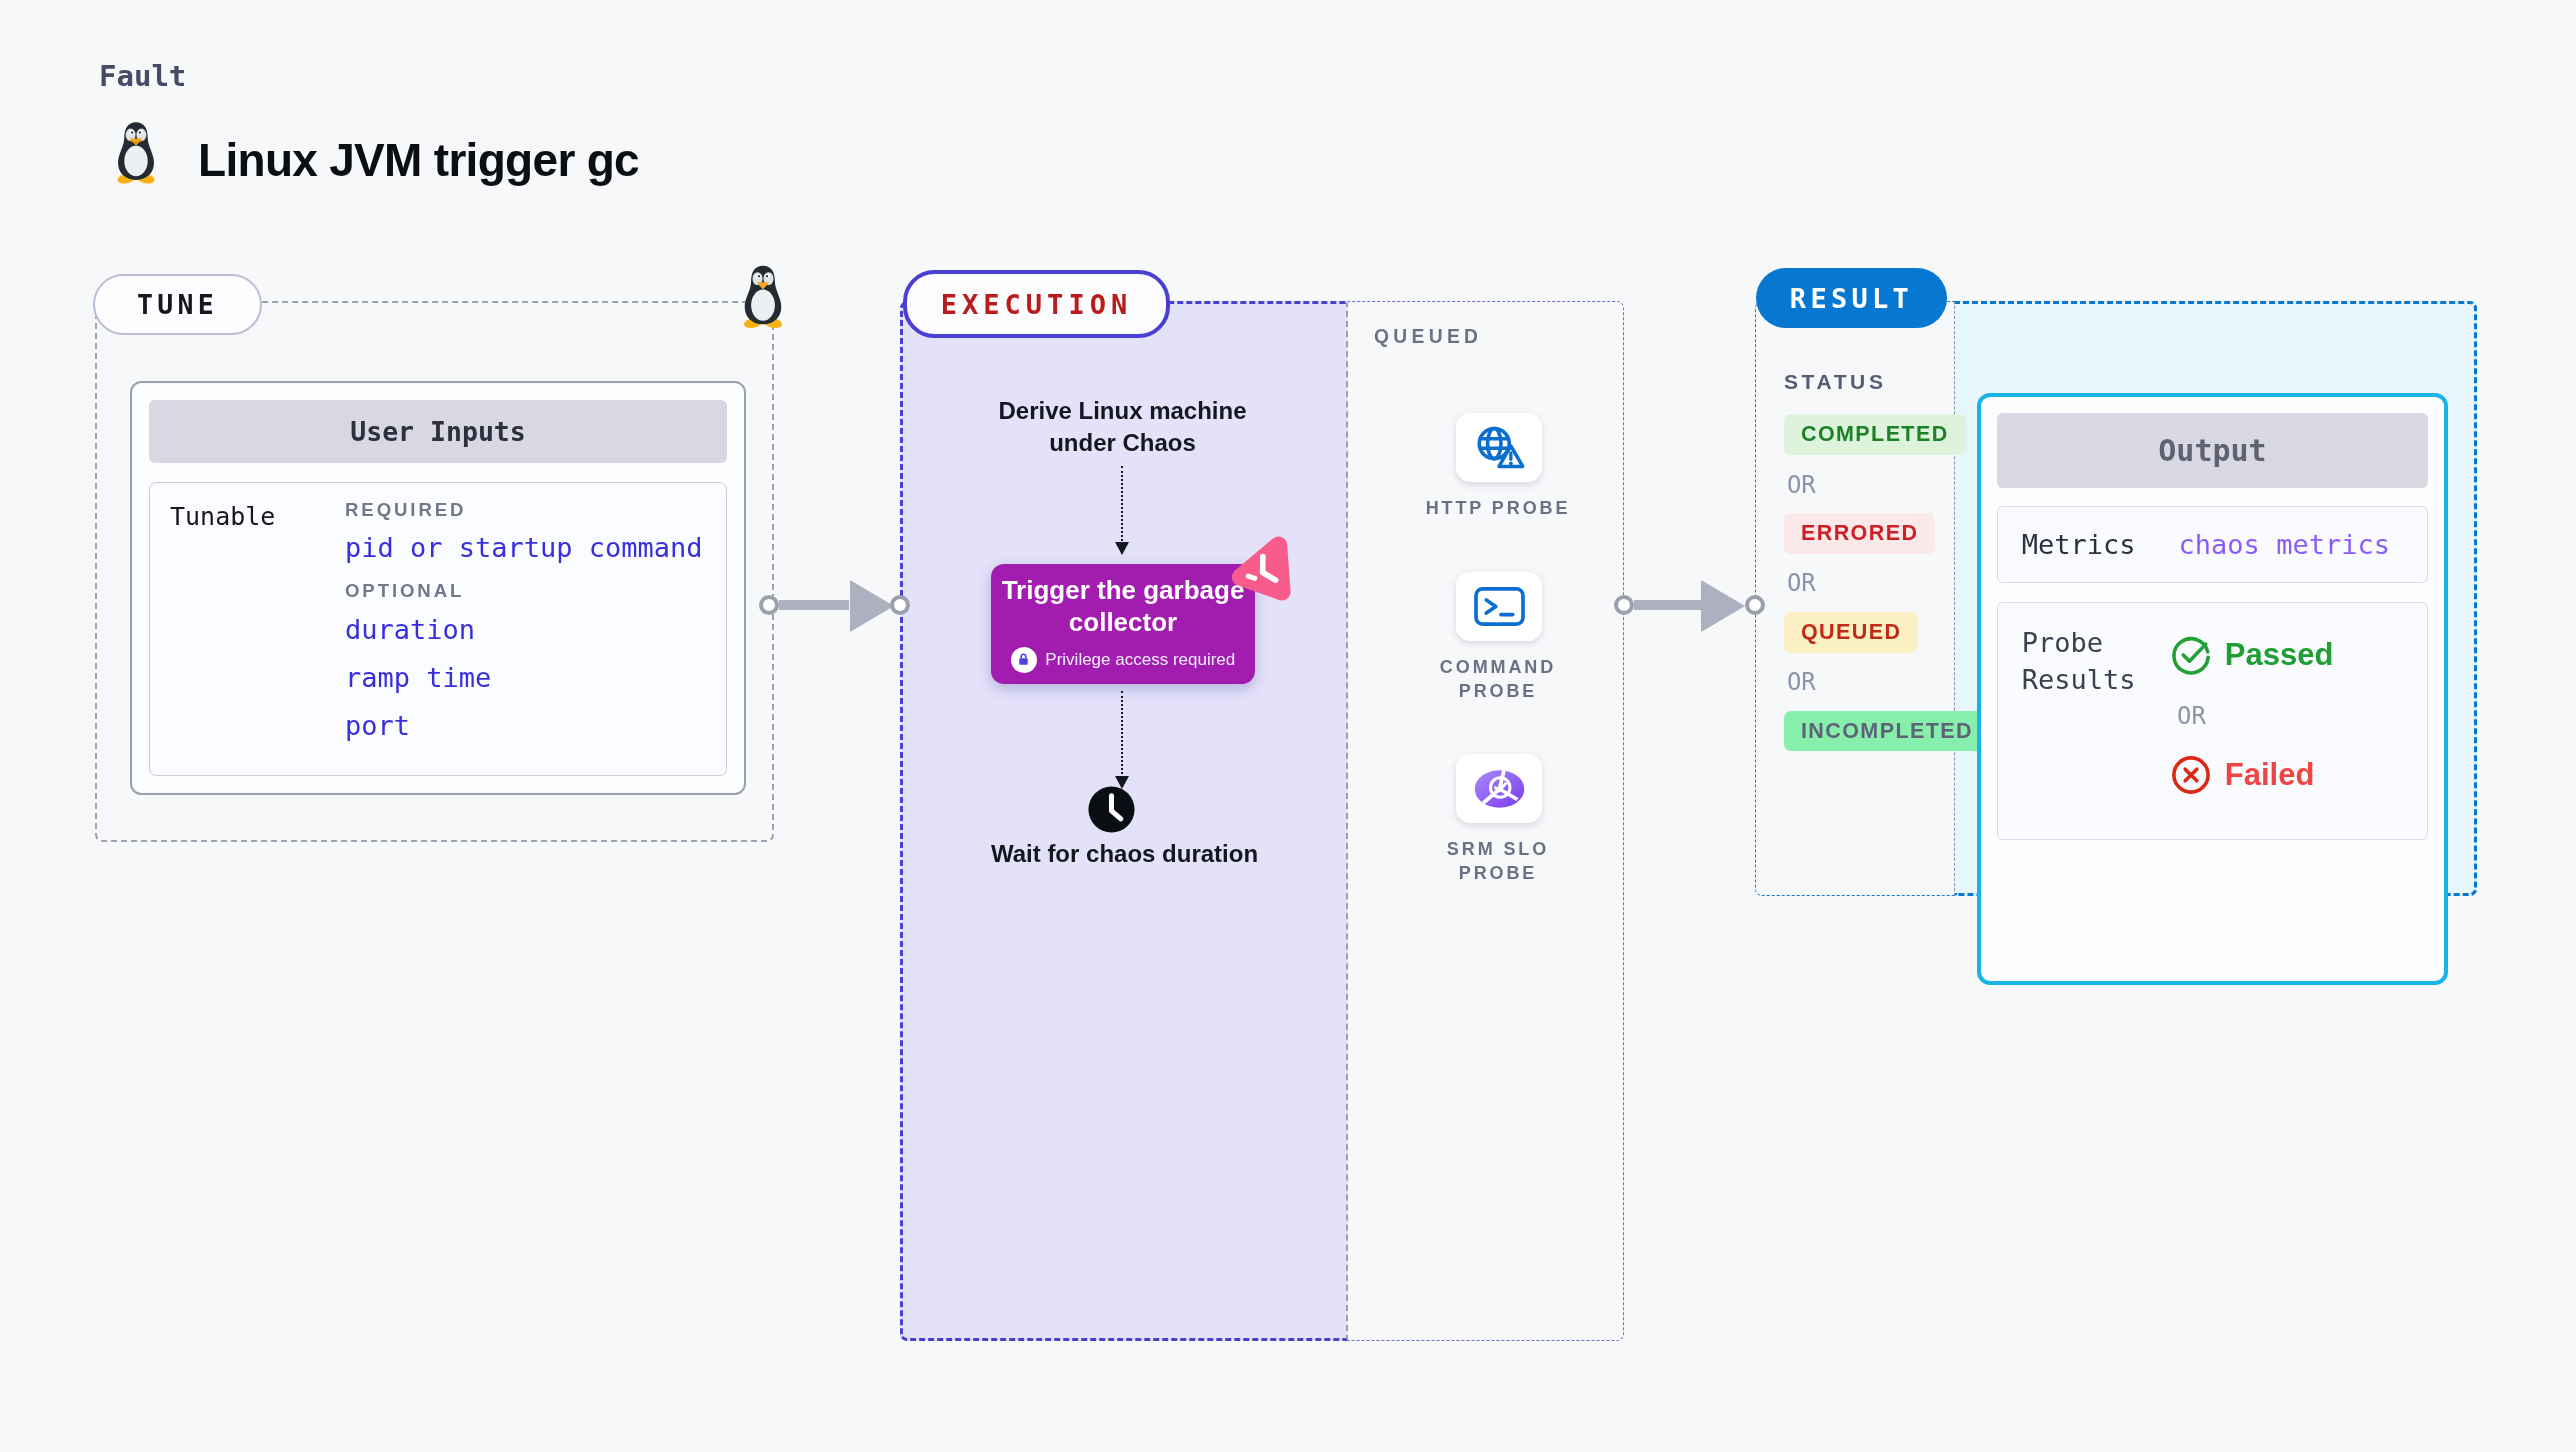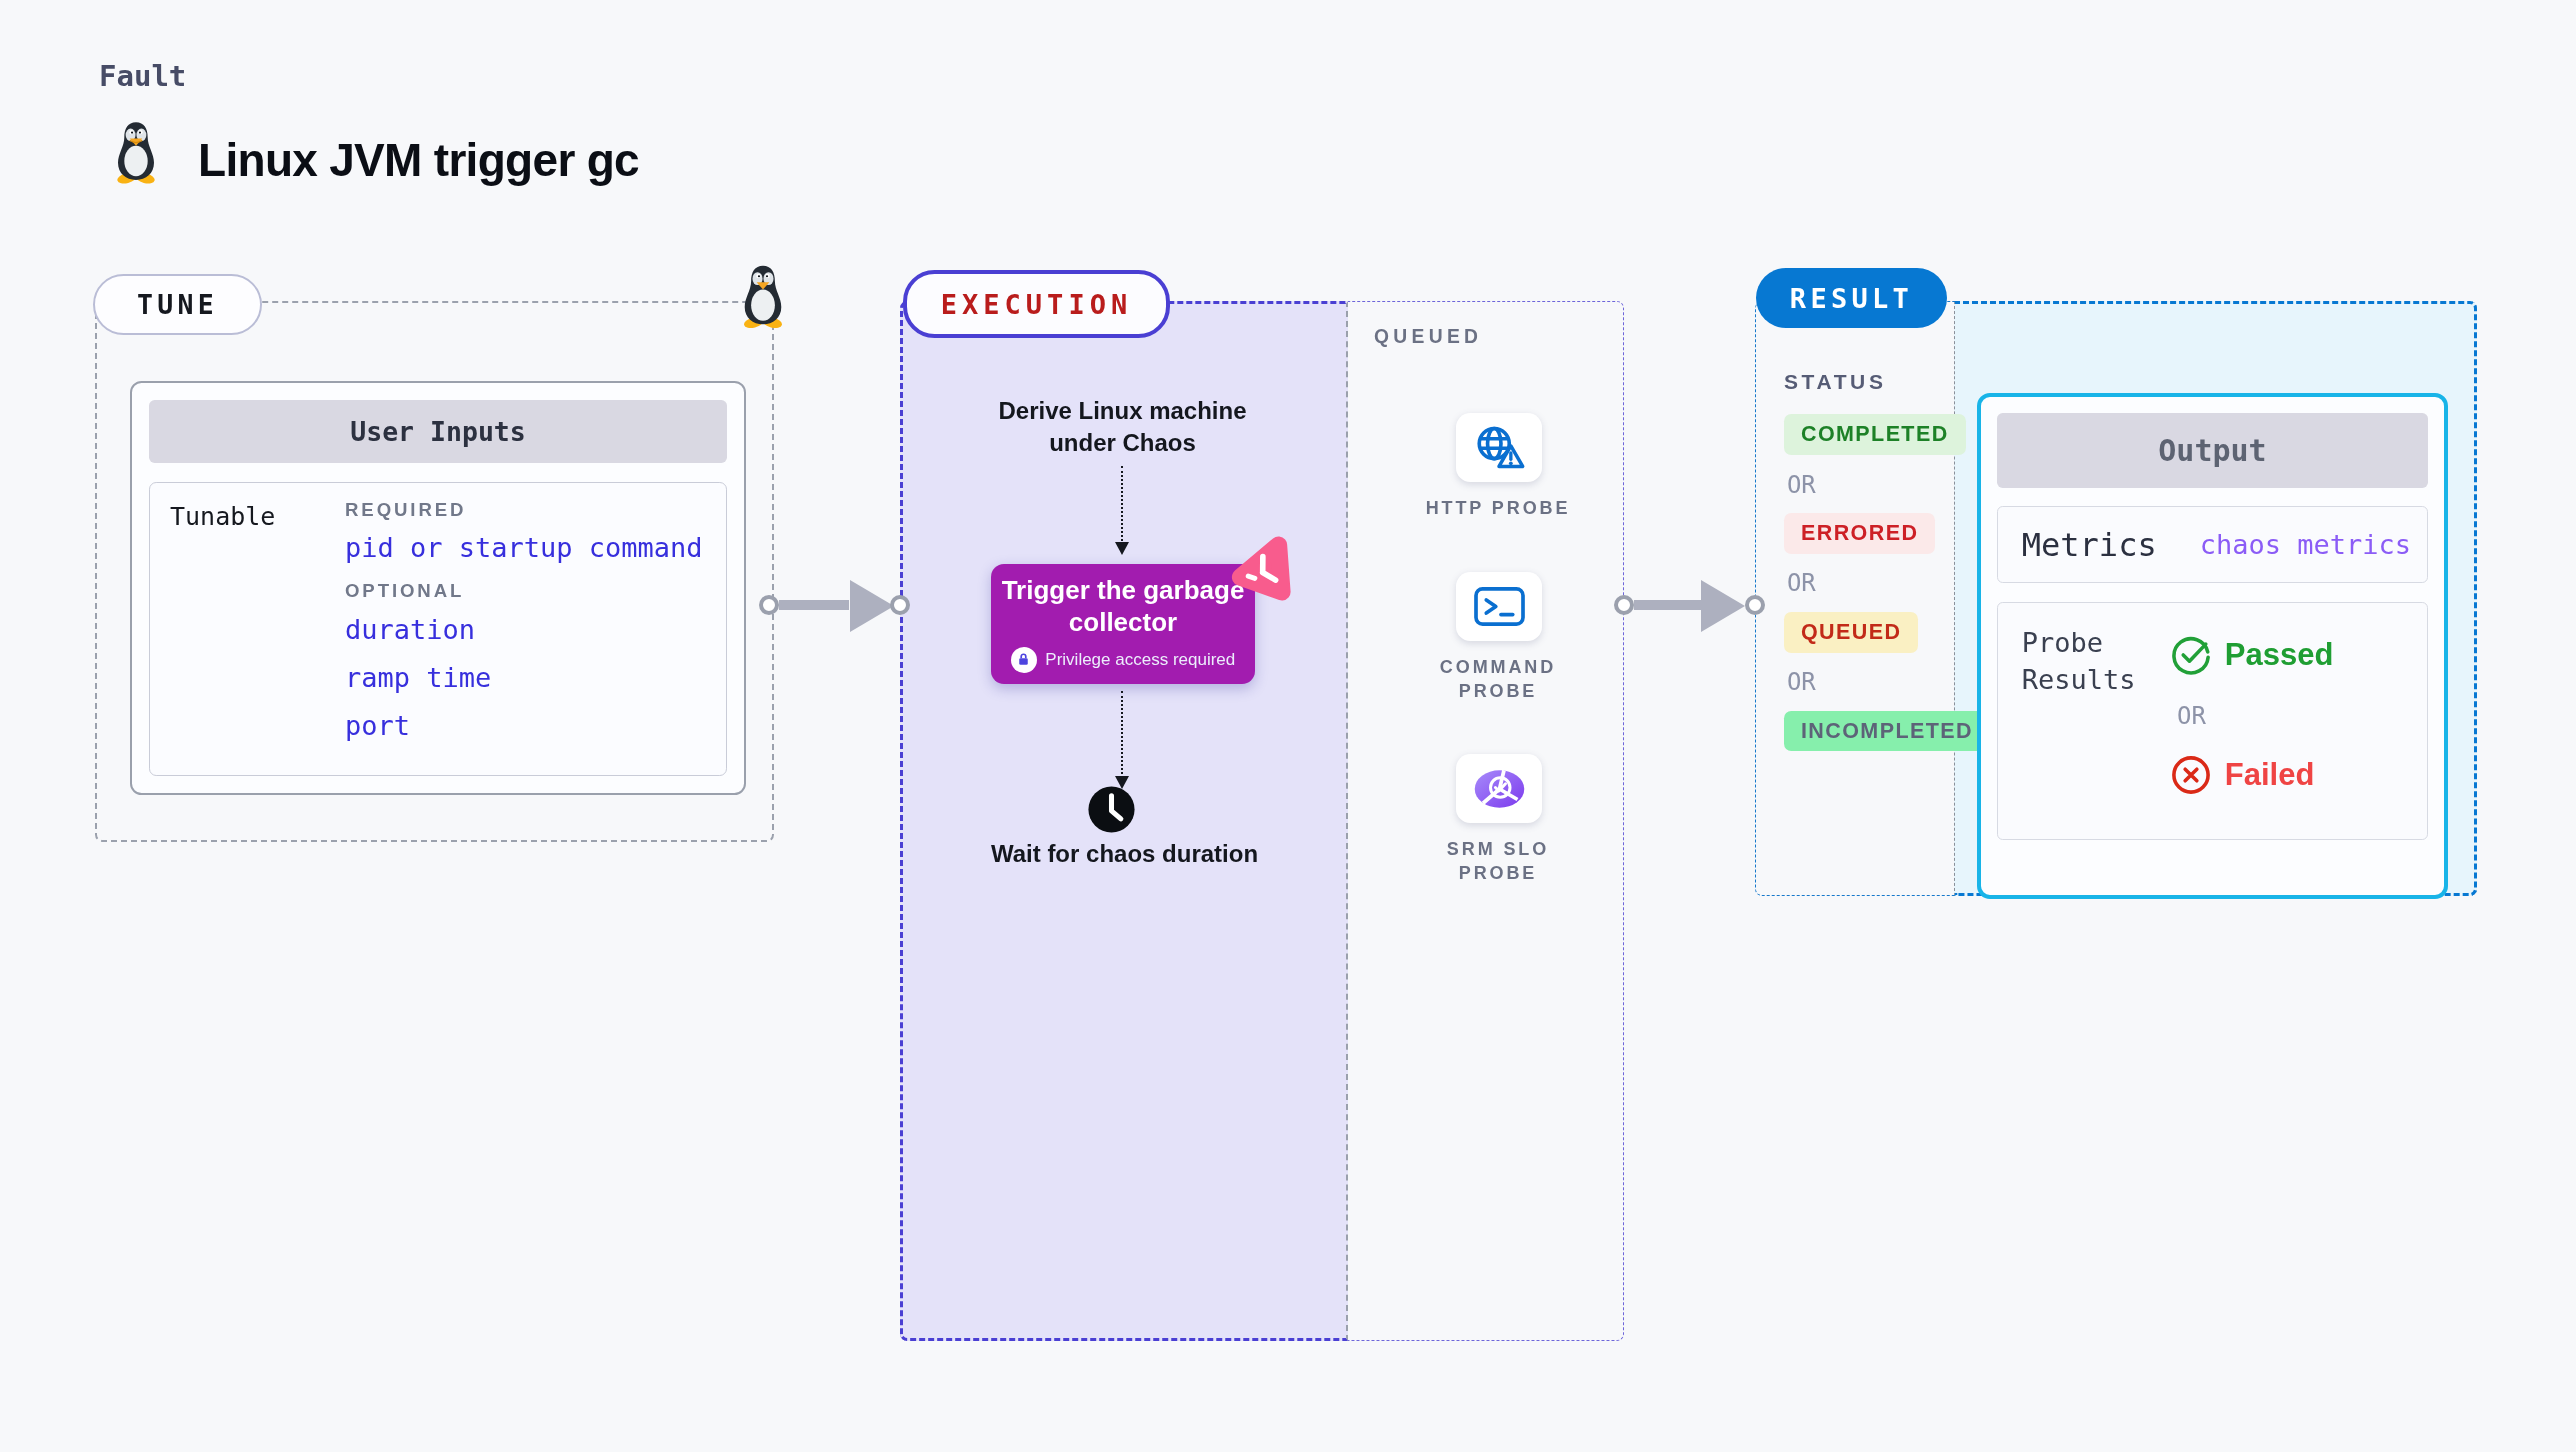--- a/index.html
+++ b/index.html
@@ -64,27 +64,27 @@
 
   
   .result-outer{left:1755px;top:301px;width:722px;height:595px;border:1.4px dashed #1779cb;border-radius:7.2px;box-sizing:border-box;}
   .result-cyan{left:1954px;top:301px;width:523px;height:595px;background:#e7f5fc;
                border:3.6px dashed #0778d2;border-left:1.4px dashed #8b9099;border-radius:0 7.2px 7.2px 0;box-sizing:border-box;}
   .status-col{left:1784px;top:370px;width:165px;display:flex;flex-direction:column;align-items:flex-start;}
   .status-title{font-size:21px;font-weight:bold;letter-spacing:3.6px;color:#565c75;margin-bottom:20px;}
   .badge{display:inline-block;padding:7.9px 17px;border-radius:7.2px;font-size:21.5px;font-weight:bold;
          letter-spacing:1.4px;margin-bottom:15.8px;white-space:nowrap;}
   .or{font-family:"DejaVu Sans Mono","Liberation Mono",monospace;font-size:24px;color:#8d93a8;margin:0 0 14.3px 2.9px;}
-  .output-box{left:1977px;top:393px;width:471px;height:506px;background:#fcfdff;border:4.3px solid #18b4e8;
+  .output-box{left:1977px;top:393px;width:471px;height:592px;background:#fcfdff;border:4.3px solid #18b4e8;
               border-radius:13px;box-sizing:border-box;padding:15.8px;}
   .out-strip{position:relative;height:75px;background:#d9d8e2;border-radius:5.7px;display:flex;align-items:center;
              justify-content:center;font-size:30px;font-weight:600;color:#5d6372;}
   .out-row{position:relative;margin-top:18.6px;background:#fafbfe;border:1.4px solid #d7dae3;border-radius:5.7px;box-sizing:border-box;}
   .metrics-row{height:77px;display:flex;align-items:center;}
-  .metrics-label{font-size:32px;color:#2b3040;margin-left:24px;}
+  .metrics-label{font-size:27px;color:#2b3040;margin-left:24px;}
   .metrics-value{font-size:27px;color:#8b5cf6;margin-left:43px;cursor:pointer;}
   .probe-row{height:238px;}
   .probe-res-label{position:absolute;left:24px;top:21.5px;width:158px;font-size:27px;line-height:37px;color:#3a4050;}
   .verdict-col{position:absolute;left:172px;top:31.5px;}
   .verdict{display:flex;align-items:center;gap:13px;}
   .verdict-text{font-size:31px;font-weight:bold;}
   .passed{color:#1f9e33;}
   .failed{color:#ef4444;}
   .verdict-or{font-family:"DejaVu Sans Mono","Liberation Mono",monospace;font-size:24px;color:#8d93a8;margin:26px 0 24px 7.2px;}
 </style>

